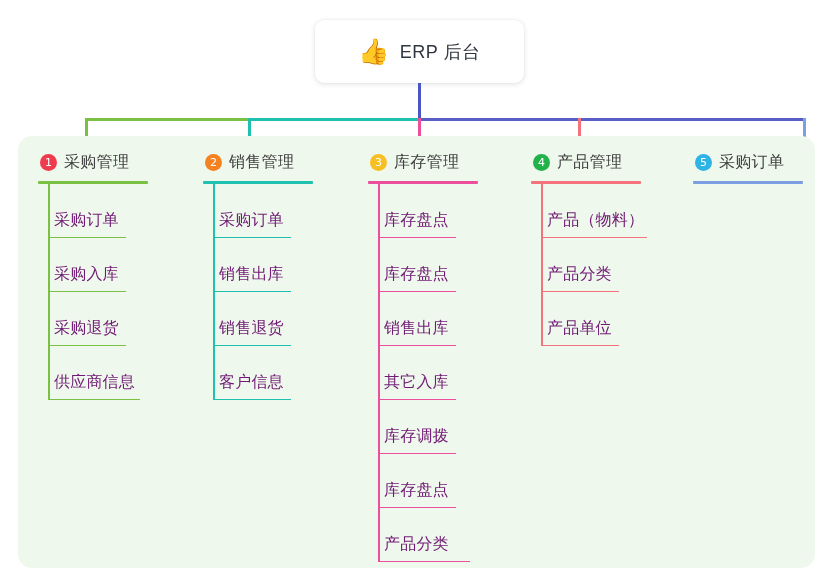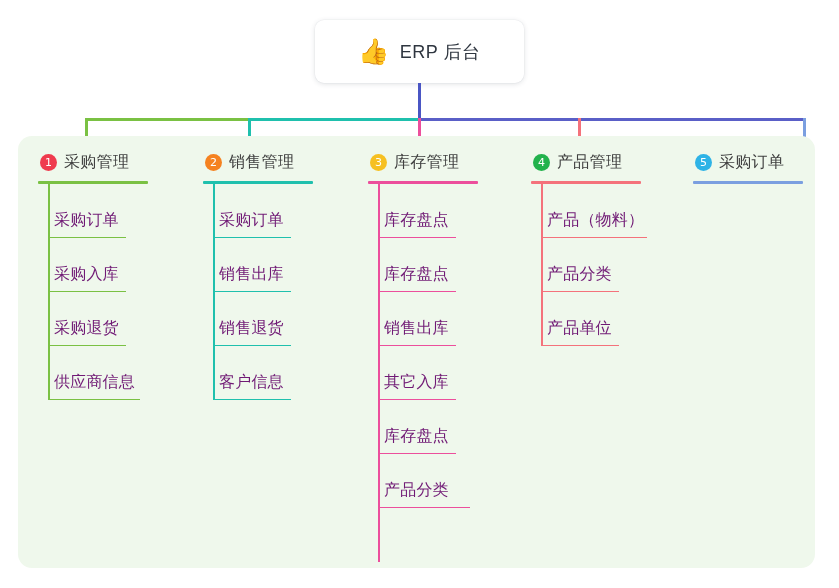--- a/index.html
+++ b/index.html
@@ -230,20 +230,24 @@
         </div>
         <div class="item">
           <span class="item-label">销售出库</span>
           <div class="item-rule" style="width: 78px; background: rgb(236, 79, 156);"></div>
         </div>
         <div class="item">
           <span class="item-label">其它入库</span>
           <div class="item-rule" style="width: 78px; background: rgb(236, 79, 156);"></div>
         </div>
         <div class="item">
+          <span class="item-label">库存调拨</span>
+          <div class="item-rule" style="width: 78px; background: rgb(236, 79, 156);"></div>
+        </div>
+        <div class="item">
           <span class="item-label">库存盘点</span>
           <div class="item-rule" style="width: 78px; background: rgb(236, 79, 156);"></div>
         </div>
         <div class="item">
           <span class="item-label">产品分类</span>
           <div class="item-rule" style="width: 92px; background: rgb(236, 79, 156);"></div>
         </div>
       </div>
     </div>
     <div class="branch" style="left: 513px; top: 14px; width: 150px;">

